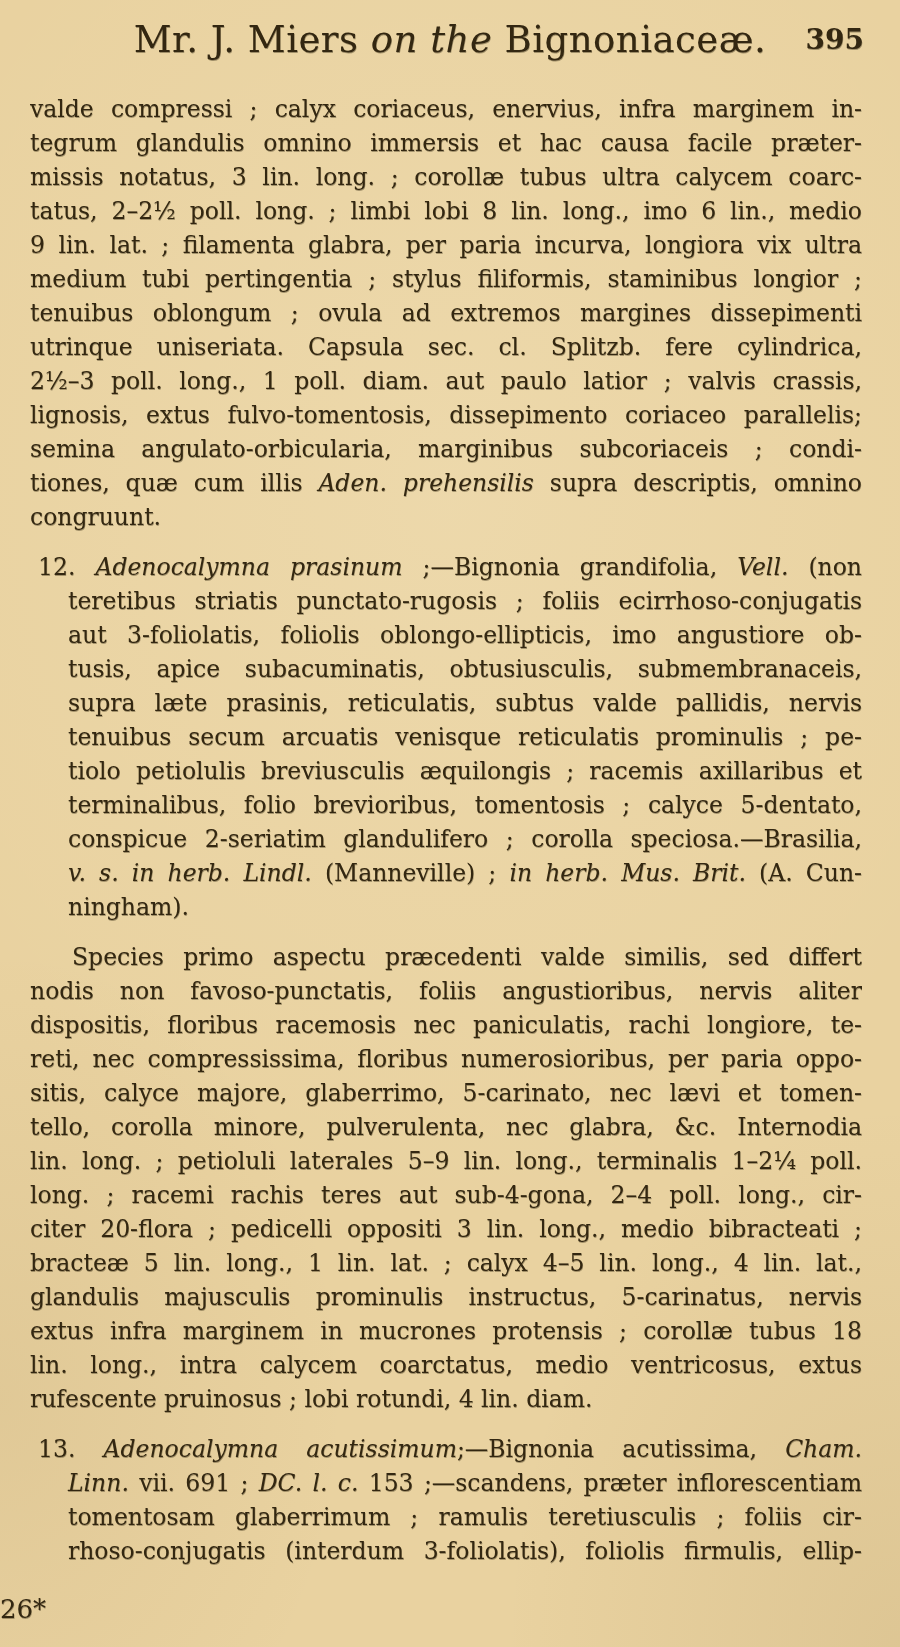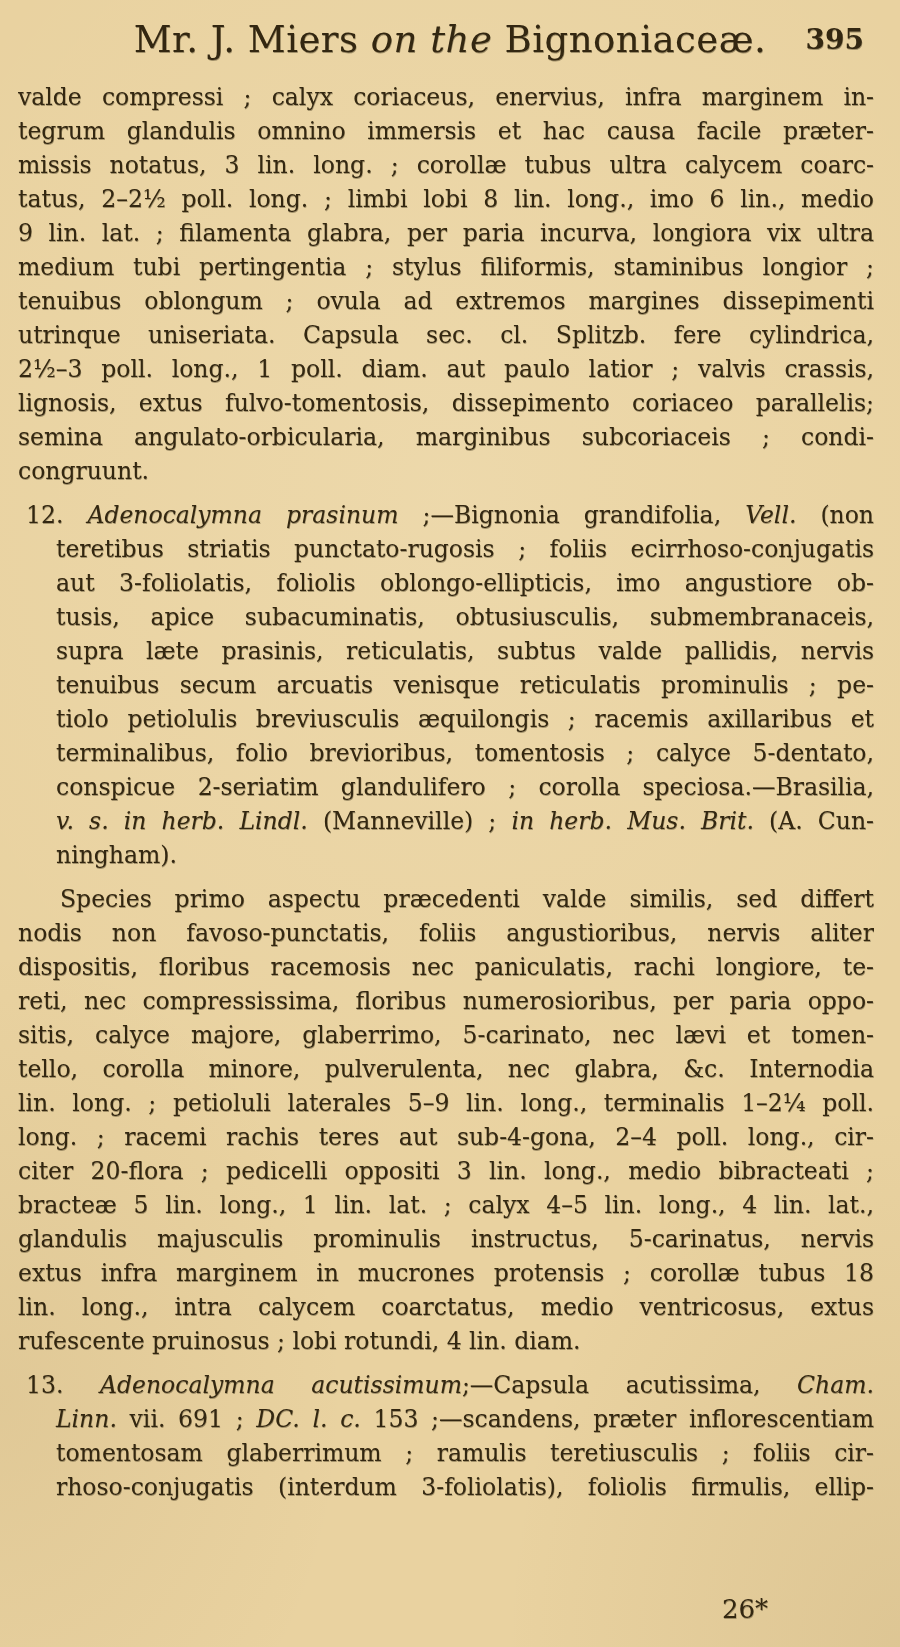--- a/index.html
+++ b/index.html
@@ -47,21 +47,21 @@
     line-height: 36px;
     font-weight: bold;
     text-shadow: 0.5px 0.5px 0.5px rgba(51,39,17,0.40);
   }
   .body {
     position: absolute;
     top: 76px;
     left: 14px;
     width: 864px;
   }
-  .para { margin: 4px; }
+  .para { margin: 16px; }
   .para + .para { margin-top: 10px; }
   .line {
     height: 34px;
     line-height: 34px;
     font-size: 23.5px;
     text-align: justify;
     text-align-last: justify;
     overflow: hidden;
     white-space: normal;
     text-shadow: 0.5px 0.5px 0.5px rgba(51,39,17,0.38);
@@ -72,21 +72,20 @@
   .para.firstline .line.first { padding-left: 42px; }
   .it { font-style: italic; }
   .footer {
     position: absolute;
     top: 1593px;
     left: 0;
     width: 100%;
   }
   .signature {
     display: inline-block;
-    margin-left: 722px;
     font-size: 26px;
     line-height: 32px;
     text-shadow: 0.5px 0.5px 0.5px rgba(51,39,17,0.38);
   }
 </style>
 </head>
 <body>
 
 <div class="page">
 
@@ -101,20 +100,21 @@
         <div class="line cont"><span>tegrum glandulis omnino immersis et hac causa facile præter-</span></div>
         <div class="line cont"><span>missis notatus, 3 lin. long. ; corollæ tubus ultra calycem coarc-</span></div>
         <div class="line cont"><span>tatus, 2–2½ poll. long. ; limbi lobi 8 lin. long., imo 6 lin., medio</span></div>
         <div class="line cont"><span>9 lin. lat. ; filamenta glabra, per paria incurva, longiora vix ultra</span></div>
         <div class="line cont"><span>medium tubi pertingentia ; stylus filiformis, staminibus longior ;</span></div>
         <div class="line cont"><span>tenuibus oblongum ; ovula ad extremos margines dissepimenti</span></div>
         <div class="line cont"><span>utrinque uniseriata. Capsula sec. cl. Splitzb. fere cylindrica,</span></div>
         <div class="line cont"><span>2½–3 poll. long., 1 poll. diam. aut paulo latior ; valvis crassis,</span></div>
         <div class="line cont"><span>lignosis, extus fulvo-tomentosis, dissepimento coriaceo parallelis;</span></div>
         <div class="line cont"><span>semina angulato-orbicularia, marginibus subcoriaceis ; condi-</span></div>
+        <div class="line cont"><span>tiones, quæ cum illis </span><span class="it">Aden. prehensilis</span><span> supra descriptis, omnino</span></div>
         <div class="line cont short"><span>congruunt.</span></div>
       </div>
       <div class="para hanging">
         <div class="line first"><span>12. </span><span class="it">Adenocalymna prasinum</span><span> ;—Bignonia grandifolia, </span><span class="it">Vell.</span><span> (non</span></div>
         <div class="line cont"><span>teretibus striatis punctato-rugosis ; foliis ecirrhoso-conjugatis</span></div>
         <div class="line cont"><span>aut 3-foliolatis, foliolis oblongo-ellipticis, imo angustiore ob-</span></div>
         <div class="line cont"><span>tusis, apice subacuminatis, obtusiusculis, submembranaceis,</span></div>
         <div class="line cont"><span>supra læte prasinis, reticulatis, subtus valde pallidis, nervis</span></div>
         <div class="line cont"><span>tenuibus secum arcuatis venisque reticulatis prominulis ; pe-</span></div>
         <div class="line cont"><span>tiolo petiolulis breviusculis æquilongis ; racemis axillaribus et</span></div>
@@ -133,21 +133,21 @@
         <div class="line cont"><span>lin. long. ; petioluli laterales 5–9 lin. long., terminalis 1–2¼ poll.</span></div>
         <div class="line cont"><span>long. ; racemi rachis teres aut sub-4-gona, 2–4 poll. long., cir-</span></div>
         <div class="line cont"><span>citer 20-flora ; pedicelli oppositi 3 lin. long., medio bibracteati ;</span></div>
         <div class="line cont"><span>bracteæ 5 lin. long., 1 lin. lat. ; calyx 4–5 lin. long., 4 lin. lat.,</span></div>
         <div class="line cont"><span>glandulis majusculis prominulis instructus, 5-carinatus, nervis</span></div>
         <div class="line cont"><span>extus infra marginem in mucrones protensis ; corollæ tubus 18</span></div>
         <div class="line cont"><span>lin. long., intra calycem coarctatus, medio ventricosus, extus</span></div>
         <div class="line cont short"><span>rufescente pruinosus ; lobi rotundi, 4 lin. diam.</span></div>
       </div>
       <div class="para hanging">
-        <div class="line first"><span>13. </span><span class="it">Adenocalymna acutissimum</span><span>;—Capsula acutissima, </span><span class="it">Cham.</span></div>
+        <div class="line first"><span>13. </span><span class="it">Adenocalymna acutissimum</span><span>;—Bignonia acutissima, </span><span class="it">Cham.</span></div>
         <div class="line cont"><span class="it">Linn.</span><span> vii. 691 ; </span><span class="it">DC. l. c.</span><span> 153 ;—scandens, præter inflorescentiam</span></div>
         <div class="line cont"><span>tomentosam glaberrimum ; ramulis teretiusculis ; foliis cir-</span></div>
         <div class="line cont"><span>rhoso-conjugatis (interdum 3-foliolatis), foliolis firmulis, ellip-</span></div>
       </div>
     </div>
 
   <div class="footer">
     <span class="signature">26*</span>
   </div>
 

